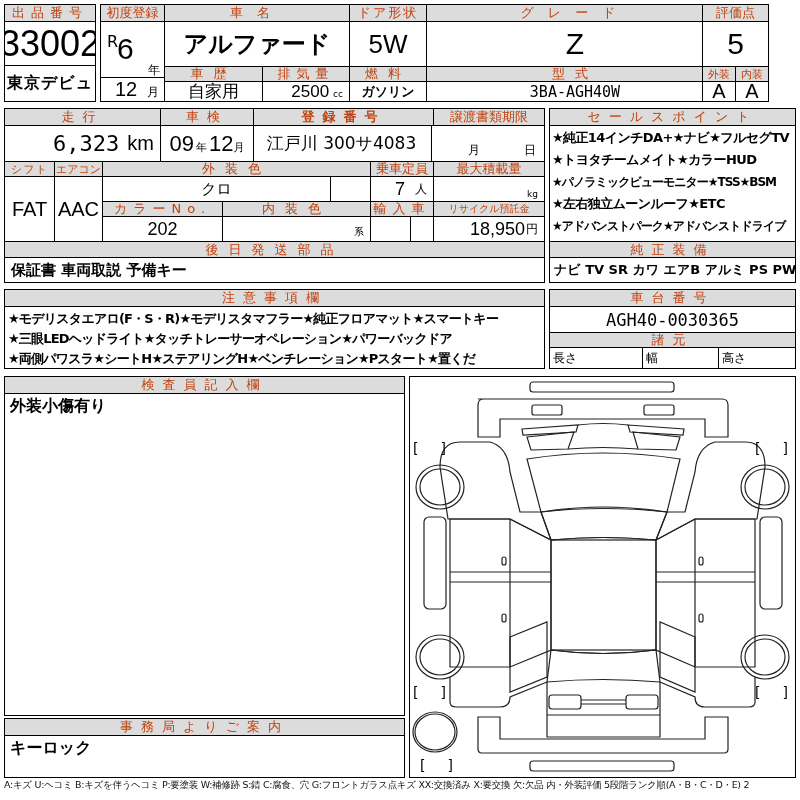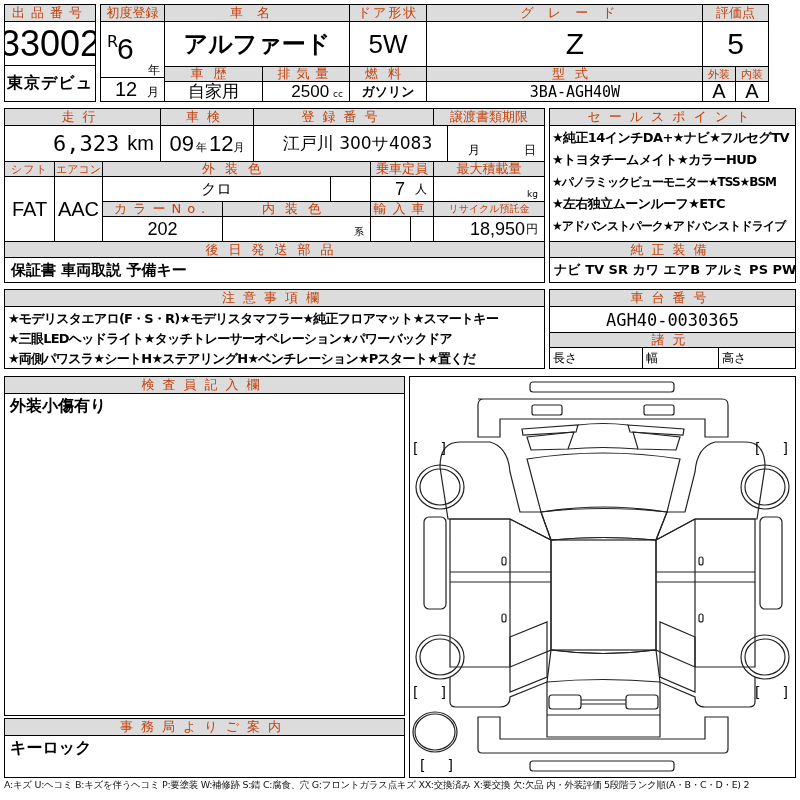--- a/index.html
+++ b/index.html
@@ -67,34 +67,34 @@
   <div class="cell hdr bt bb br" style="left:0;top:61px;width:33px;height:16px;letter-spacing:0;font-size:11px;">外装</div>
   <div class="cell hdr bt bb" style="left:33px;top:61px;width:32px;height:16px;letter-spacing:0;font-size:11px;">内装</div>
   <div class="cell br big" style="left:0;top:77px;width:33px;height:19px;font-size:20px;">A</div>
   <div class="cell big" style="left:33px;top:77px;width:32px;height:19px;font-size:20px;">A</div>
 </div>
 
 <div class="box" style="left:4px;top:108px;width:541px;height:175px;">
 
   <div class="cell hdr br bb" style="left:0;top:0;width:156px;height:17px;letter-spacing:8px;">走行</div>
   <div class="cell hdr br bb" style="left:156px;top:0;width:93px;height:17px;letter-spacing:8px;">車検</div>
-  <div class="cell hdr br bb" style="left:249px;top:0;width:180px;height:17px;letter-spacing:8px;">登録番号</div>
+  <div class="cell hdr br bb" style="left:249px;top:0;width:180px;height:17px;letter-spacing:8px;font-weight:bold;">登録番号</div>
   <div class="cell hdr bb" style="left:429px;top:0;width:110px;height:17px;letter-spacing:0;">譲渡書類期限</div>
 
   <div class="cell br right" style="left:0;top:17px;width:156px;height:35px;">
     <span class="big" style="font-size:22px;font-family:'DejaVu Sans Mono',monospace;">6,323</span>
     <span class="big" style="font-size:20px;margin-left:8px;">km</span>
   </div>
   <div class="cell br" style="left:156px;top:17px;width:93px;height:35px;">
     <span class="big" style="font-size:22px;">09</span>
     <span style="font-size:11px;margin:8px 2px 0 2px;">年</span>
     <span class="big" style="font-size:22px;">12</span>
     <span style="font-size:11px;margin-top:8px;">月</span>
   </div>
-  <div class="cell br" style="left:263px;top:17px;width:180px;height:35px;font-size:17px;">江戸川 300サ4083</div>
+  <div class="cell br" style="left:247px;top:17px;width:180px;height:35px;font-size:17px;">江戸川 300サ4083</div>
   <div class="cell" style="left:429px;top:17px;width:110px;height:35px;display:block;">
     <span style="position:absolute;left:34px;top:16px;font-size:12px;">月</span>
     <span style="position:absolute;right:8px;top:16px;font-size:12px;">日</span>
   </div>
 
   <div class="cell hdr bt br bb" style="left:0;top:52px;width:50px;height:16px;letter-spacing:1px;font-size:11px;">シフト</div>
   <div class="cell hdr bt br bb" style="left:50px;top:52px;width:48px;height:16px;letter-spacing:0;font-size:11px;">エアコン</div>
   <div class="cell hdr bt br bb" style="left:98px;top:52px;width:268px;height:16px;letter-spacing:10px;">外装色</div>
   <div class="cell hdr bt br bb" style="left:366px;top:52px;width:63px;height:16px;letter-spacing:0;">乗車定員</div>
   <div class="cell hdr bt bb" style="left:429px;top:52px;width:110px;height:16px;letter-spacing:0;">最大積載量</div>

